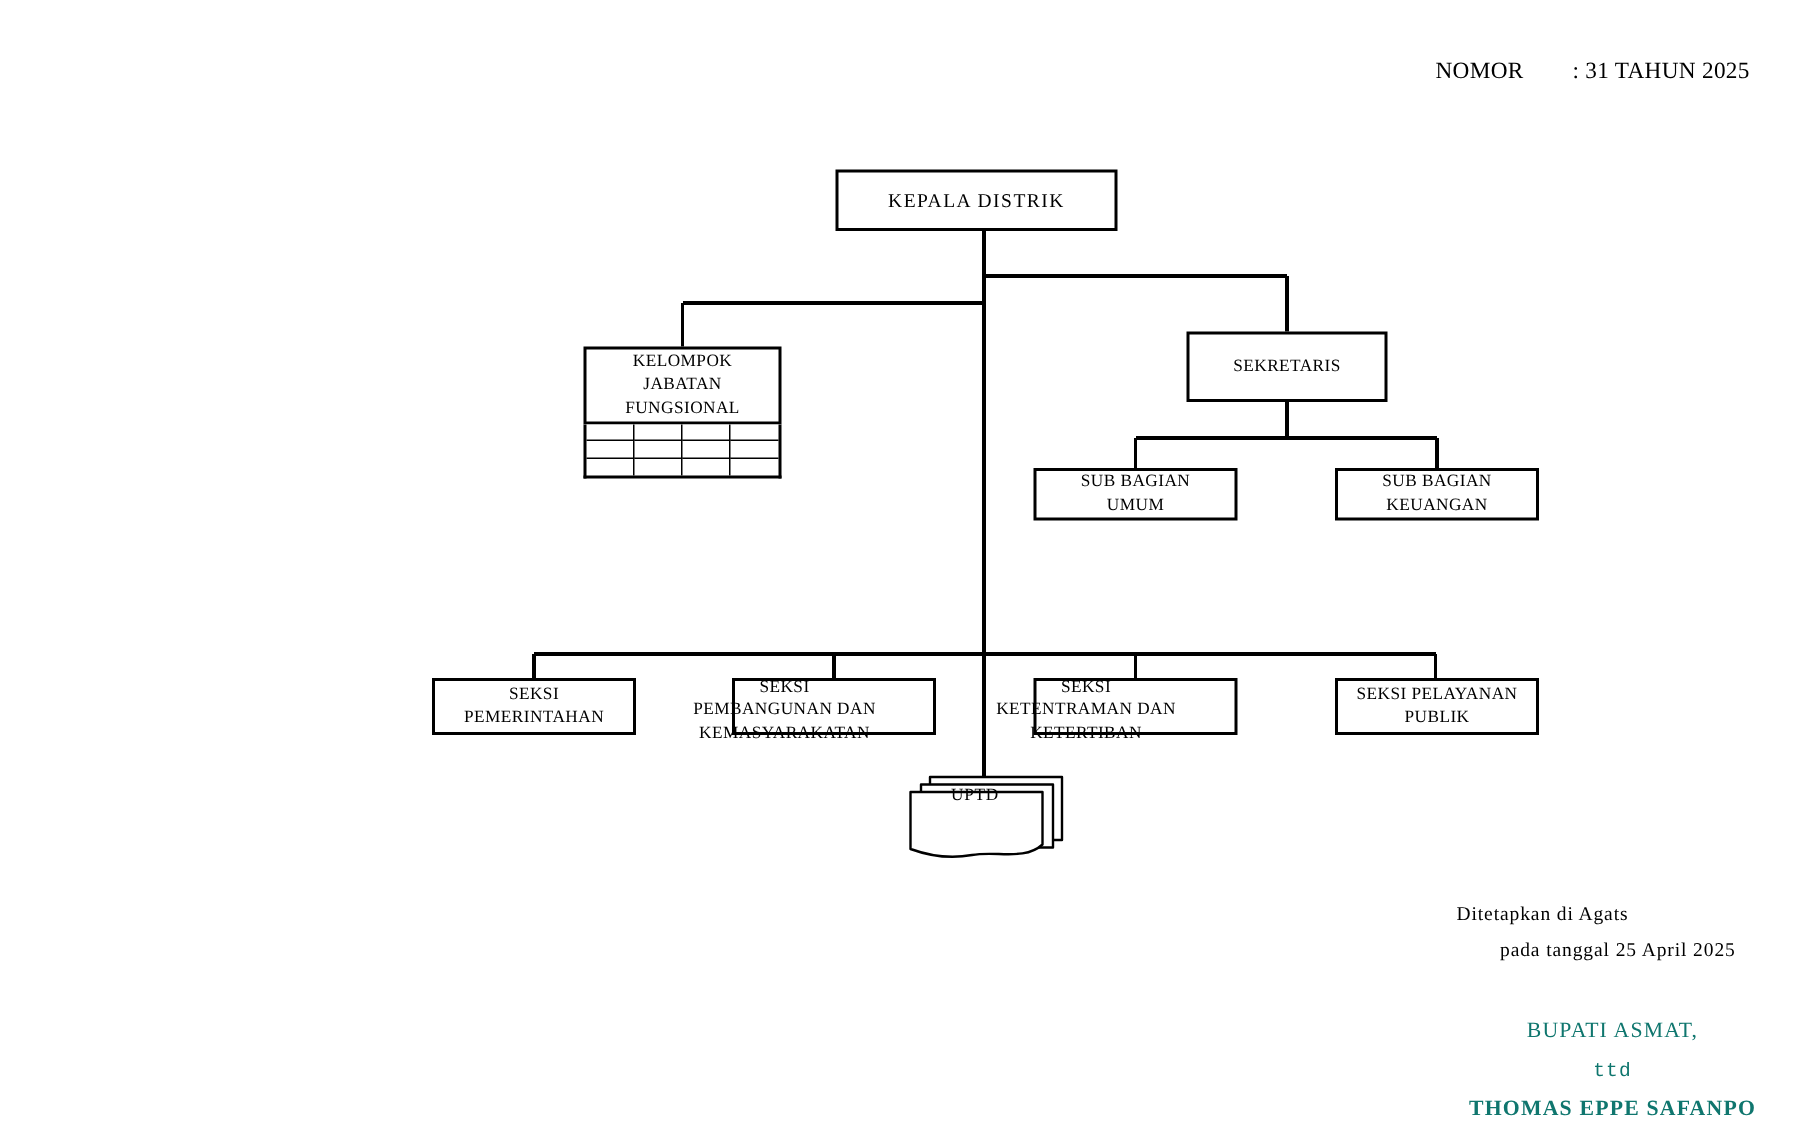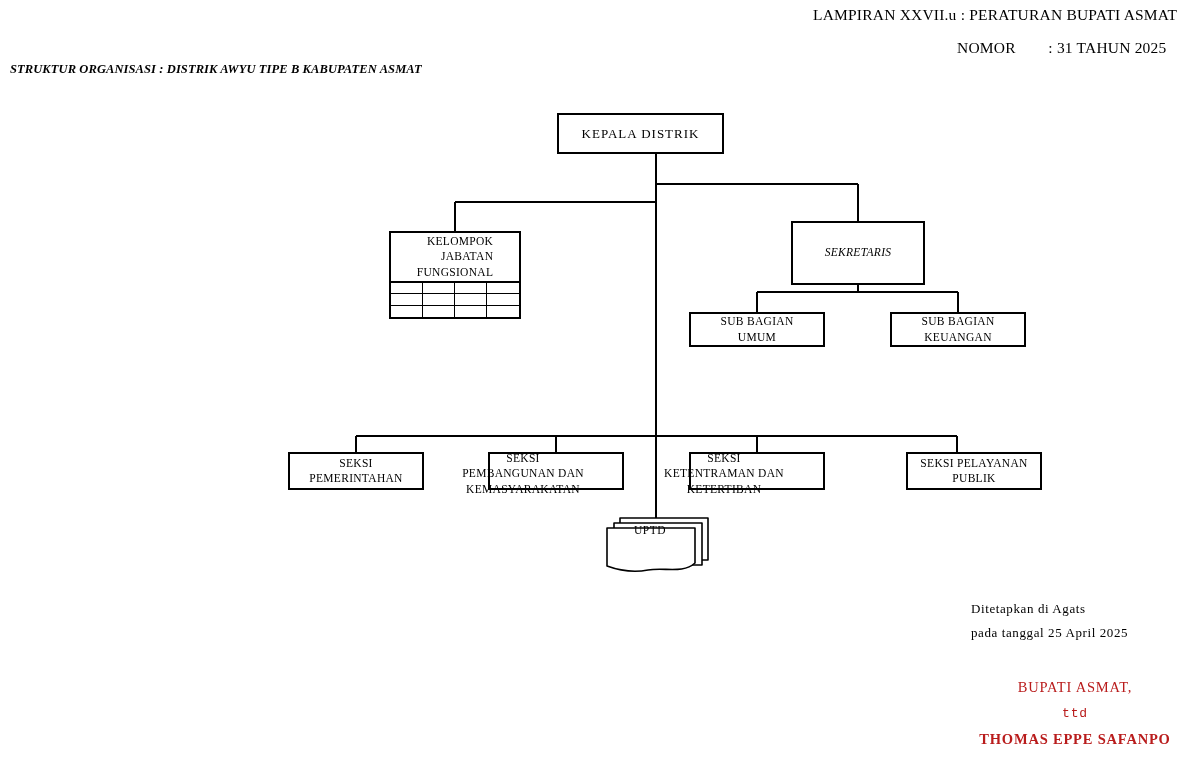--- a/index.html
+++ b/index.html
@@ -115,45 +115,43 @@
   }
 
   
   .sig {
     position: absolute;
     font-size: 13px;
     letter-spacing: 0.6px;
     white-space: nowrap;
   }
   #sig-place { top: 601px; left: 971px; }
-  #sig-date  { top: 625px; left: 971px; }
+  #sig-date  { top: 625px; left: 1000px; }
 
   .sig-gray {
     position: absolute;
-    color: #b91c1c;
+    color: #0f766e;
     font-size: 14.5px;
     letter-spacing: 0.8px;
     white-space: nowrap;
     text-align: center;
     width: 240px;
     left: 955px;
   }
   #sig-office { top: 679px; }
   #sig-ttd    { top: 706px; font-size: 13px; font-family: Liberation Mono, monospace; }
   #sig-name   { top: 731px; font-weight: bold; }
 </style>
 </head>
 <body>
 
 <div id="canvas">
 
-  <div class="hdr" id="hdr-line1">LAMPIRAN XXVII.u : PERATURAN BUPATI ASMAT</div>
   <div class="hdr" id="hdr-line2">NOMOR        : 31 TAHUN 2025</div>
 
-  <div id="doc-title">STRUKTUR ORGANISASI : DISTRIK AWYU TIPE B KABUPATEN ASMAT</div>
 
   <svg id="wires" viewBox="0 0 1198 765" xmlns="http://www.w3.org/2000/svg">
     <g stroke="#000000" stroke-width="2.5" fill="none" shape-rendering="crispEdges">
 
       <line x1="656" y1="154" x2="656" y2="518"></line>
 
       <line x1="656" y1="184" x2="858" y2="184"></line>
       <line x1="858" y1="184" x2="858" y2="221"></line>
 
       <line x1="656" y1="202" x2="455" y2="202"></line>
@@ -165,45 +163,45 @@
       <line x1="958" y1="292" x2="958" y2="312"></line>
 
       <line x1="356" y1="436" x2="957" y2="436"></line>
       <line x1="356" y1="436" x2="356" y2="452"></line>
       <line x1="556" y1="436" x2="556" y2="452"></line>
       <line x1="757" y1="436" x2="757" y2="452"></line>
       <line x1="957" y1="436" x2="957" y2="452"></line>
     </g>
   </svg>
 
-  <div class="box big" style="left:557px; top:113px; width:167px; height:41px;">
+  <div class="box big" style="left:557px; top:113px; width:188px; height:41px;">
     <span>KEPALA DISTRIK</span>
   </div>
 
-  <div class="box" style="left:389px; top:231px; width:132px; height:52px;text-align:right;">
+  <div class="box" style="left:389px; top:231px; width:132px; height:52px;">
     <span>KELOMPOK
 JABATAN
 FUNGSIONAL</span>
   </div>
   <div id="kjf-grid" style="left: 389px; top: 283px; width: 132px; height: 36px; grid-template-rows: repeat(3, 1fr); grid-template-columns: repeat(4, 1fr);">
       <div class="cell"></div>
       <div class="cell"></div>
       <div class="cell"></div>
       <div class="cell last-col"></div>
       <div class="cell"></div>
       <div class="cell"></div>
       <div class="cell"></div>
       <div class="cell last-col"></div>
       <div class="cell last-row"></div>
       <div class="cell last-row"></div>
       <div class="cell last-row"></div>
       <div class="cell last-col last-row"></div>
     </div>
 
-  <div class="box" style="left:791px; top:221px; width:134px; height:64px;font-style:italic;">
+  <div class="box" style="left:791px; top:221px; width:134px; height:47px;">
     <span>SEKRETARIS</span>
   </div>
 
   <div class="box" style="left:689px; top:312px; width:136px; height:35px;">
     <span>SUB BAGIAN
 UMUM</span>
   </div>
   <div class="box" style="left:890px; top:312px; width:136px; height:35px;">
     <span>SUB BAGIAN
 KEUANGAN</span>
@@ -219,21 +217,21 @@
 PEMBANGUNAN DAN
 KEMASYARAKATAN</span>
   </div>
 
   <div class="box overflow-label" style="left:689px; top:452px; width:136px; height:38px;">
     <span style="left:-25%; top:3px;">SEKSI
 KETENTRAMAN DAN
 KETERTIBAN</span>
   </div>
 
-  <div class="box" style="left:890px; top:452px; width:136px; height:38px;margin-left:16px;">
+  <div class="box" style="left:890px; top:452px; width:136px; height:38px;">
     <span>SEKSI  PELAYANAN
 PUBLIK</span>
   </div>
 
   <div id="uptd-wrap">
     <svg width="112" height="62" viewBox="0 0 112 62" xmlns="http://www.w3.org/2000/svg">
       <g fill="#ffffff" stroke="#000000" stroke-width="1.6" stroke-linejoin="round">
 
         <path d="M16 6 H104 V48 H16 Z"></path>
 

